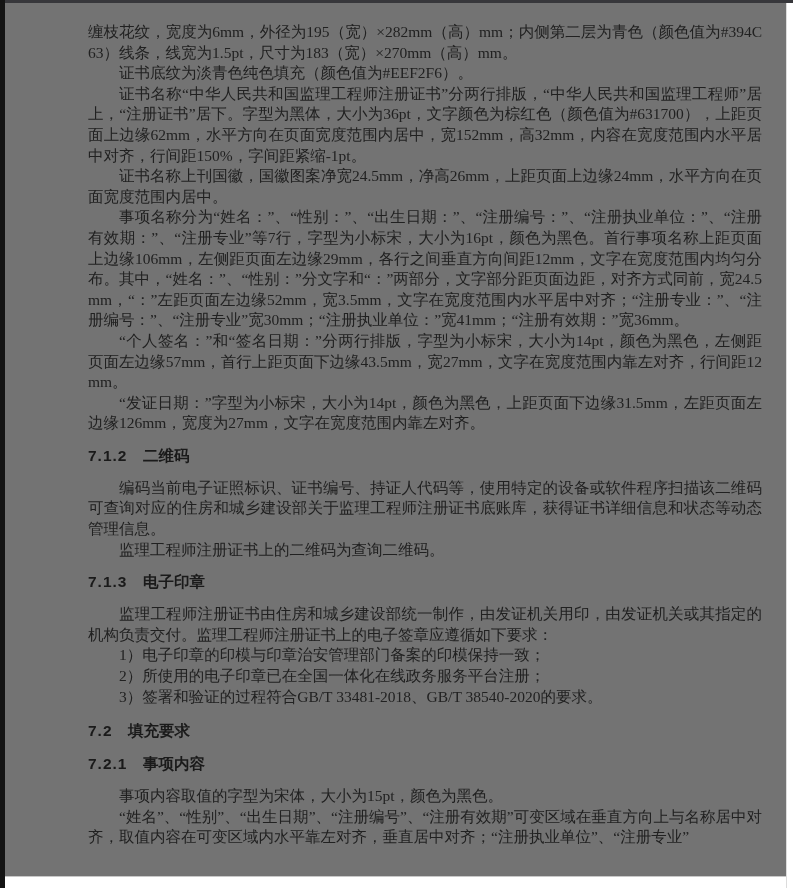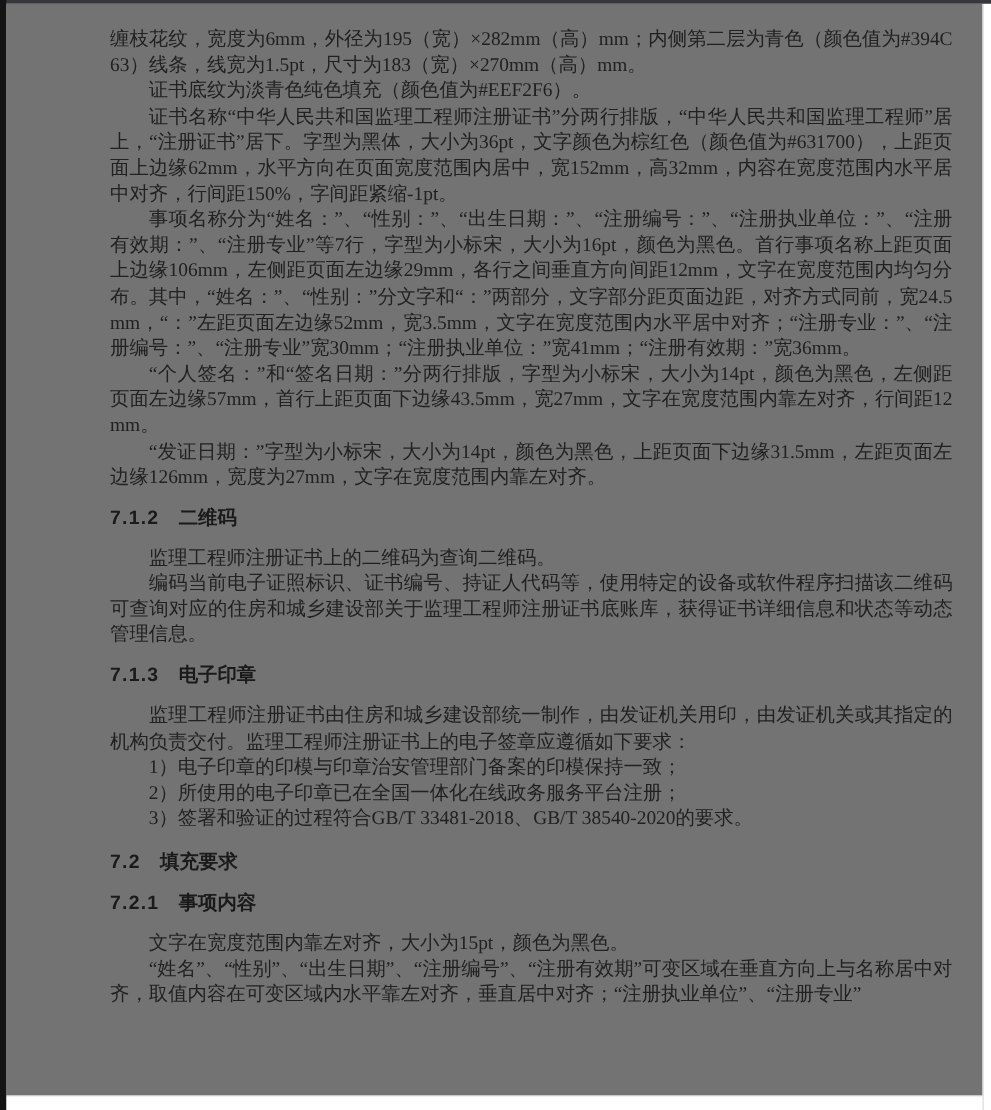--- a/index.html
+++ b/index.html
@@ -86,44 +86,45 @@
 <div class="top-edge"></div>
 <div class="left-edge"></div>
 <div class="right-page-edge"></div>
 <div class="bottom-page-edge"></div>
 
 <div class="content">
 
   <p>缠枝花纹，宽度为6mm，外径为195（宽）×282mm（高）mm；内侧第二层为青色（颜色值为#394C63）线条，线宽为1.5pt，尺寸为183（宽）×270mm（高）mm。</p>
   <p class="indent">证书底纹为淡青色纯色填充（颜色值为#EEF2F6）。</p>
   <p class="indent">证书名称“中华人民共和国监理工程师注册证书”分两行排版，“中华人民共和国监理工程师”居上，“注册证书”居下。字型为黑体，大小为36pt，文字颜色为棕红色（颜色值为#631700），上距页面上边缘62mm，水平方向在页面宽度范围内居中，宽152mm，高32mm，内容在宽度范围内水平居中对齐，行间距150%，字间距紧缩-1pt。</p>
+  <p class="indent">证书名称上刊国徽，国徽图案净宽24.5mm，净高26mm，上距页面上边缘24mm，水平方向在页面宽度范围内居中。</p>
   <p class="indent">事项名称分为“姓名：”、“性别：”、“出生日期：”、“注册编号：”、“注册执业单位：”、“注册有效期：”、“注册专业”等7行，字型为小标宋，大小为16pt，颜色为黑色。首行事项名称上距页面上边缘106mm，左侧距页面左边缘29mm，各行之间垂直方向间距12mm，文字在宽度范围内均匀分布。其中，“姓名：”、“性别：”分文字和“：”两部分，文字部分距页面边距，对齐方式同前，宽24.5mm，“：”左距页面左边缘52mm，宽3.5mm，文字在宽度范围内水平居中对齐；“注册专业：”、“注册编号：”、“注册专业”宽30mm；“注册执业单位：”宽41mm；“注册有效期：”宽36mm。</p>
   <p class="indent">“个人签名：”和“签名日期：”分两行排版，字型为小标宋，大小为14pt，颜色为黑色，左侧距页面左边缘57mm，首行上距页面下边缘43.5mm，宽27mm，文字在宽度范围内靠左对齐，行间距12mm。</p>
   <p class="indent">“发证日期：”字型为小标宋，大小为14pt，颜色为黑色，上距页面下边缘31.5mm，左距页面左边缘126mm，宽度为27mm，文字在宽度范围内靠左对齐。</p>
 
   <h3 class="hd">
     <span class="hd-num">7.1.2</span><span>二维码</span>
   </h3>
 
+  <p class="indent">编码当前电子证照标识、证书编号、持证人代码等，使用特定的设备或软件程序扫描该二维码可查询对应的住房和城乡建设部关于监理工程师注册证书底账库，获得证书详细信息和状态等动态管理信息。</p>
   <p class="indent">监理工程师注册证书上的二维码为查询二维码。</p>
-  <p class="indent">编码当前电子证照标识、证书编号、持证人代码等，使用特定的设备或软件程序扫描该二维码可查询对应的住房和城乡建设部关于监理工程师注册证书底账库，获得证书详细信息和状态等动态管理信息。</p>
 
   <h3 class="hd">
     <span class="hd-num">7.1.3</span><span>电子印章</span>
   </h3>
 
   <p class="indent">监理工程师注册证书由住房和城乡建设部统一制作，由发证机关用印，由发证机关或其指定的机构负责交付。监理工程师注册证书上的电子签章应遵循如下要求：</p>
   <p class="indent">1）电子印章的印模与印章治安管理部门备案的印模保持一致；</p>
   <p class="indent">2）所使用的电子印章已在全国一体化在线政务服务平台注册；</p>
   <p class="indent">3）签署和验证的过程符合GB/T 33481-2018、GB/T 38540-2020的要求。</p>
 
   <h3 class="hd major">
     <span class="hd-num">7.2</span><span>填充要求</span>
   </h3>
 
   <h3 class="hd">
     <span class="hd-num">7.2.1</span><span>事项内容</span>
   </h3>
 
-  <p class="indent">文字在宽度范围内靠左对齐，大小为15pt，颜色为黑色。</p>
+  <p class="indent">事项内容取值的字型为宋体，大小为15pt，颜色为黑色。</p>
   <p class="indent">“姓名”、“性别”、“出生日期”、“注册编号”、“注册有效期”可变区域在垂直方向上与名称居中对齐，取值内容在可变区域内水平靠左对齐，垂直居中对齐；“注册执业单位”、“注册专业”</p>
 
 </div>
 
 </body></html>

